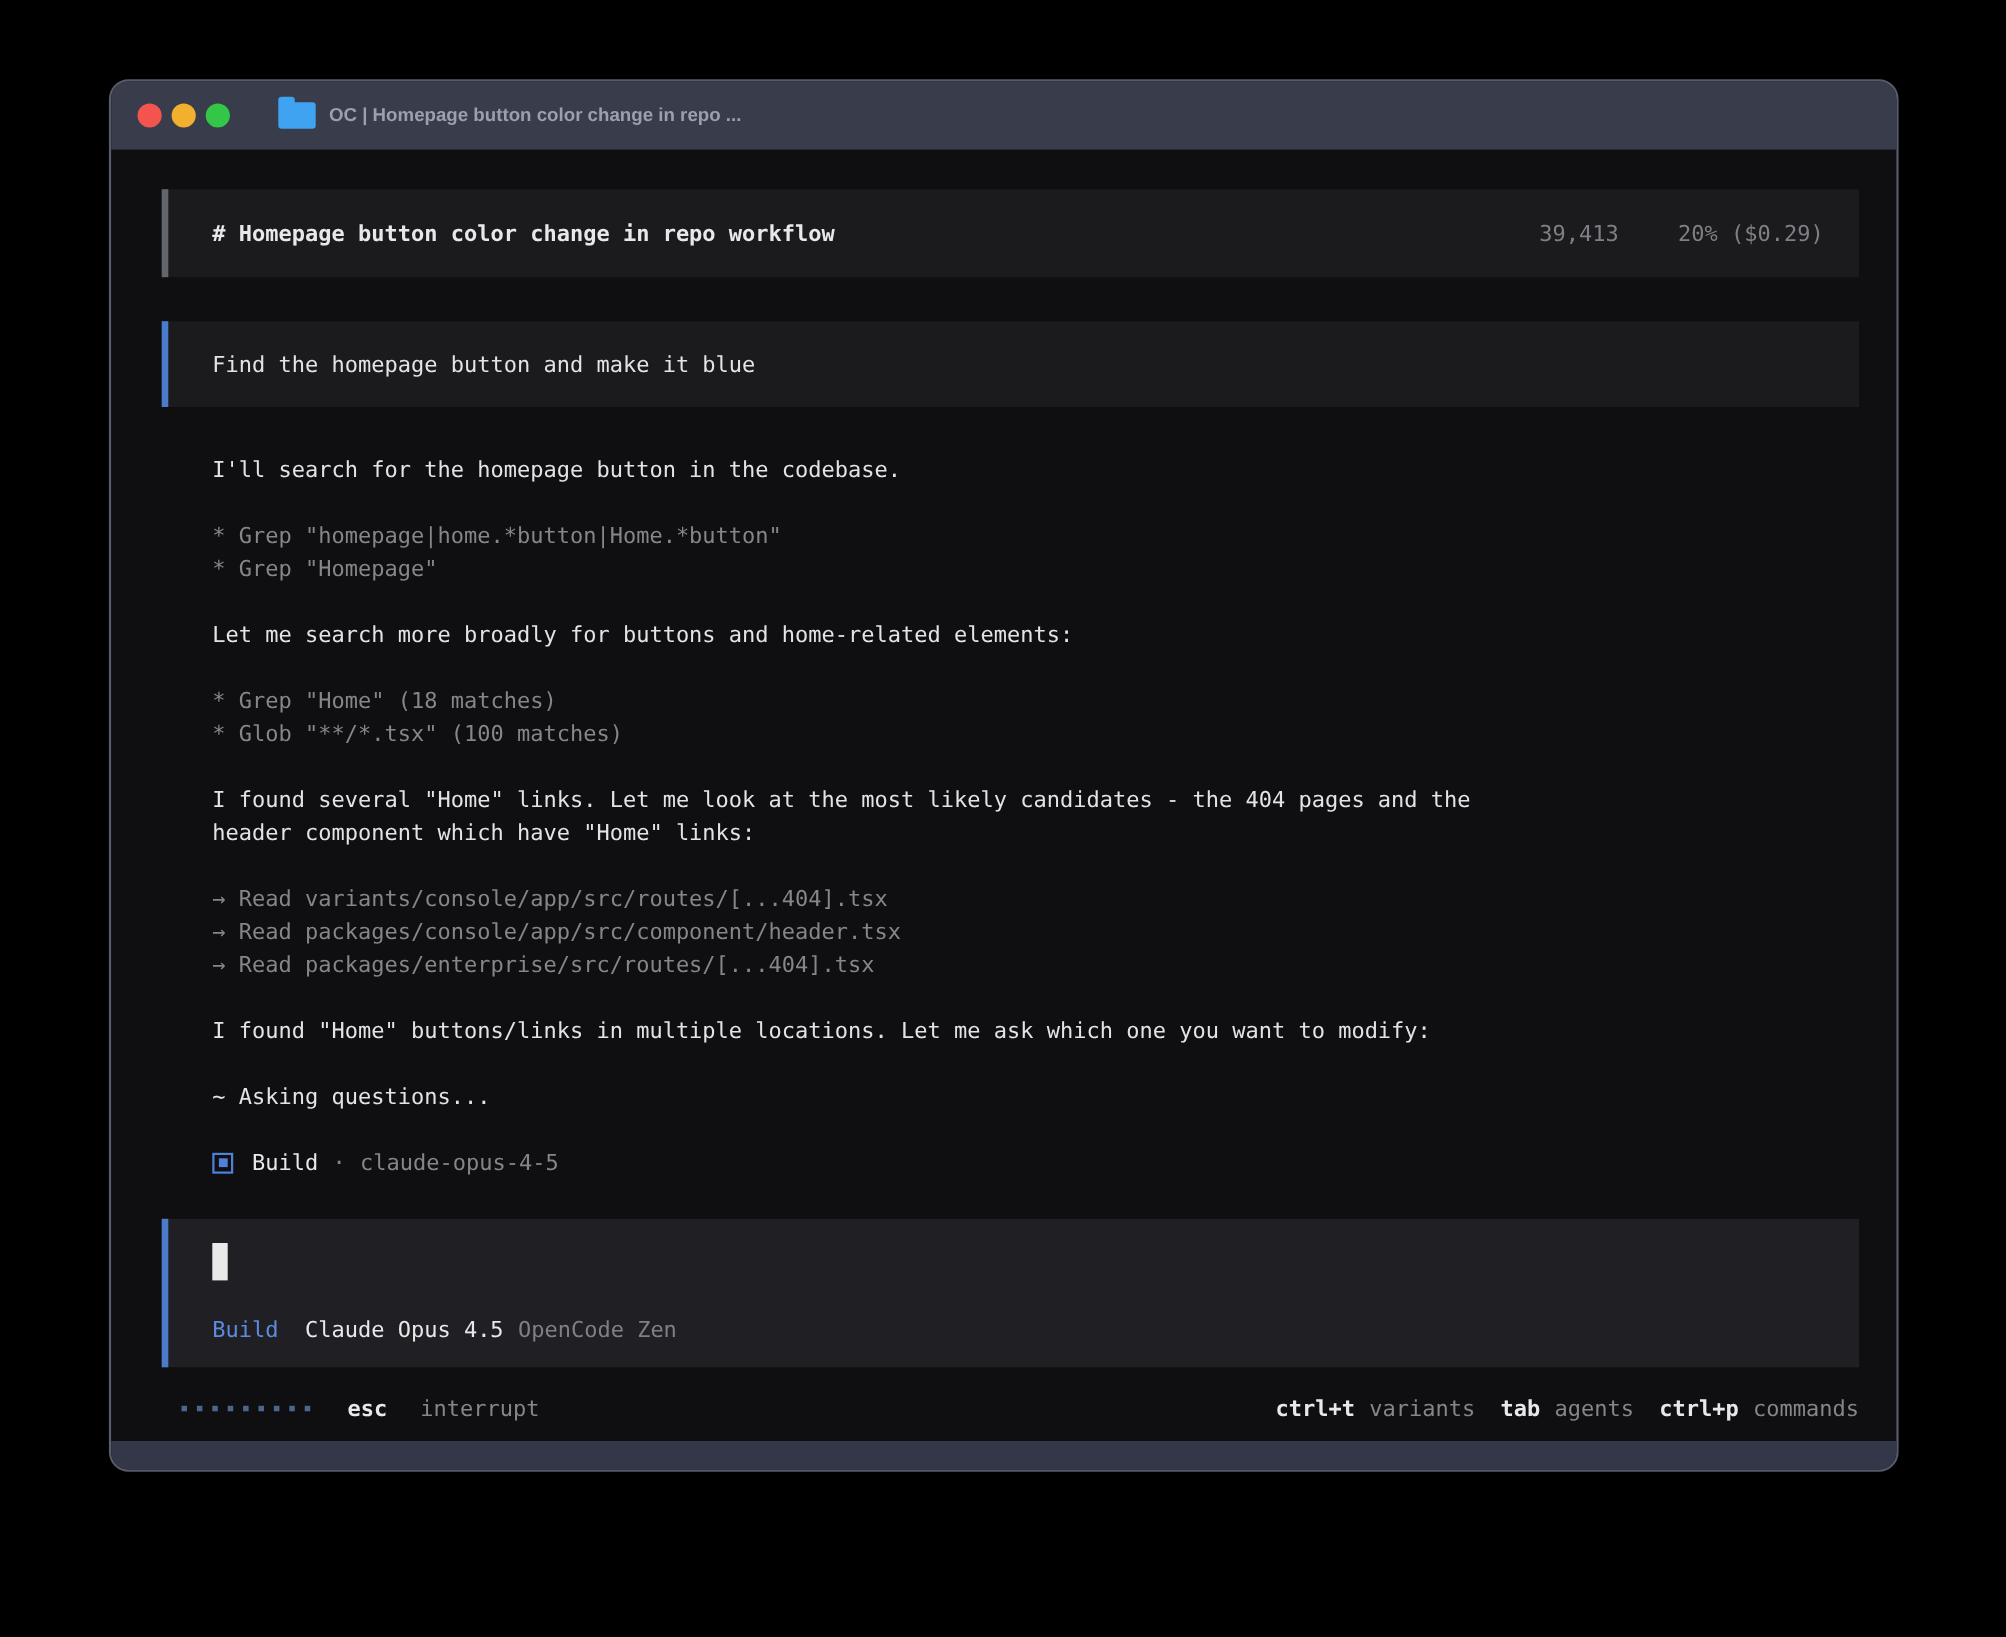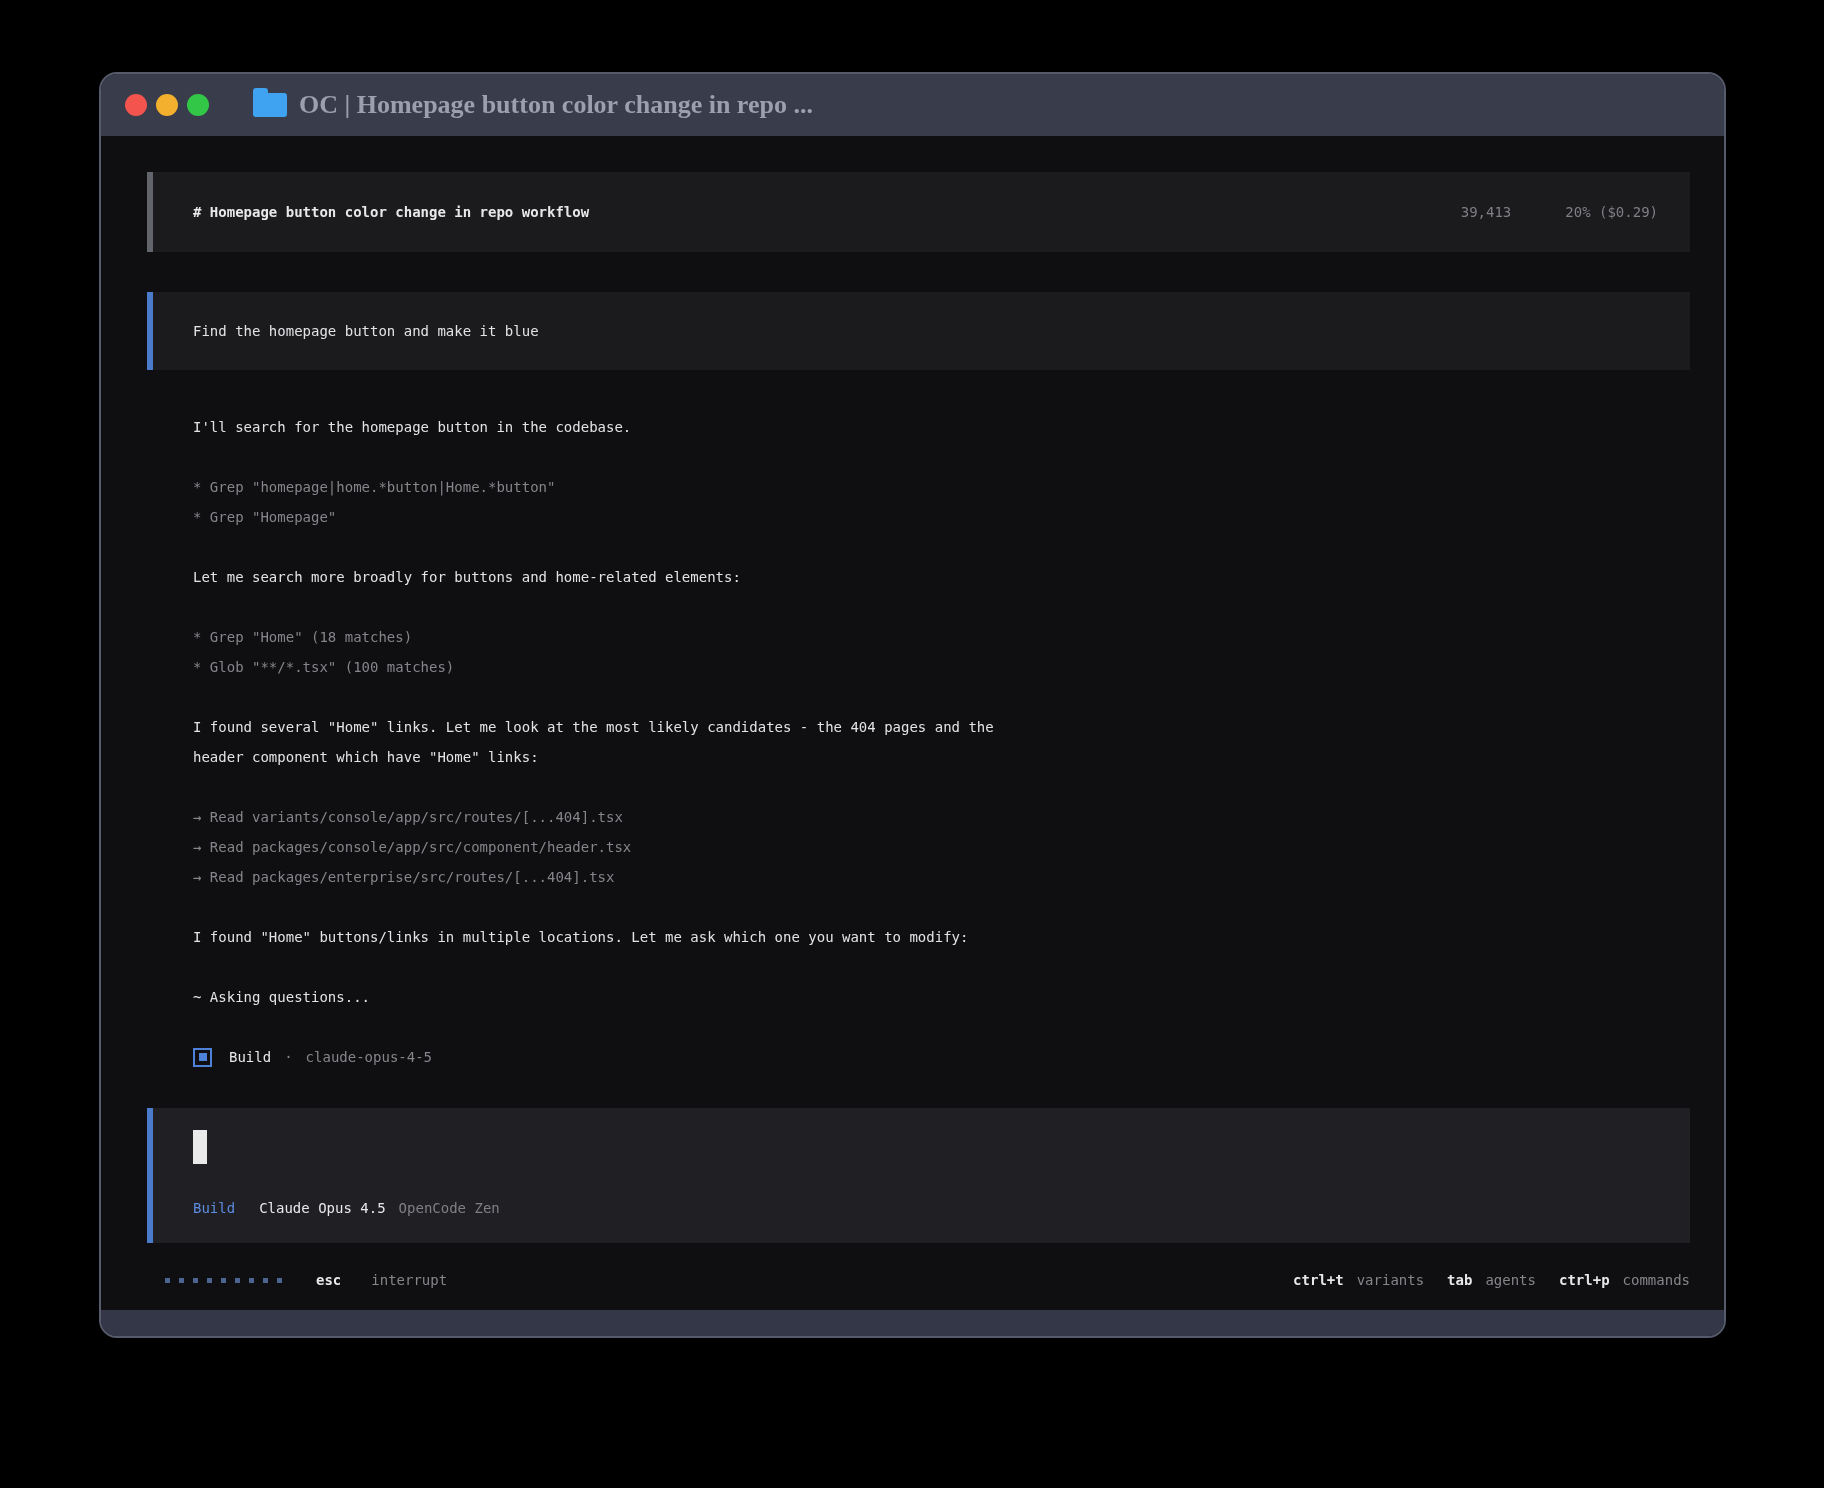--- a/index.html
+++ b/index.html
@@ -21,28 +21,28 @@
   .light { width:22px; height:22px; border-radius:50%; border:none; padding:0; cursor:pointer; }
   .light.red { background:#f4544e; }
   .light.yellow { background:#f3b02e; }
   .light.green { background:#33c748; }
   .folder { position:relative; width:34px; height:24px; margin-left:44px; background:#3fa3f2; border-radius:3px; }
   .folder::before {
     content:""; position:absolute; top:-5px; left:0; width:15px; height:7px;
     background:#3fa3f2; border-radius:3px 3px 0 0;
   }
   .titletext {
-    margin-left:12px; font-family:Liberation Serif, serif;
-    font-weight:bold; font-size:26px; color:#9aa0ad; white-space:pre;
+    margin-left:12px; font-family:Liberation Sans, sans-serif;
+    font-weight:bold; font-size:17px; color:#9aa0ad; white-space:pre;
   }
 
   
   .content {
     flex:1; padding:36px 34px 0 46px; display:flex; flex-direction:column;
-    font-size:14px; line-height:30px; color:#e3e3e6; overflow:hidden;
+    font-size:20px; line-height:30px; color:#e3e3e6; overflow:hidden;
   }
   .block { background:#1b1b1e; border-left:6px solid #63656c; }
 
   .header-block {
     flex:none; height:80px; display:flex; align-items:center;
     justify-content:space-between; padding:0 32px 0 40px;
   }
   .session-title { font-weight:bold; color:#e8e8ea; white-space:pre; }
   .metrics { display:flex; gap:54px; color:#7f7f85; white-space:pre; }
 

